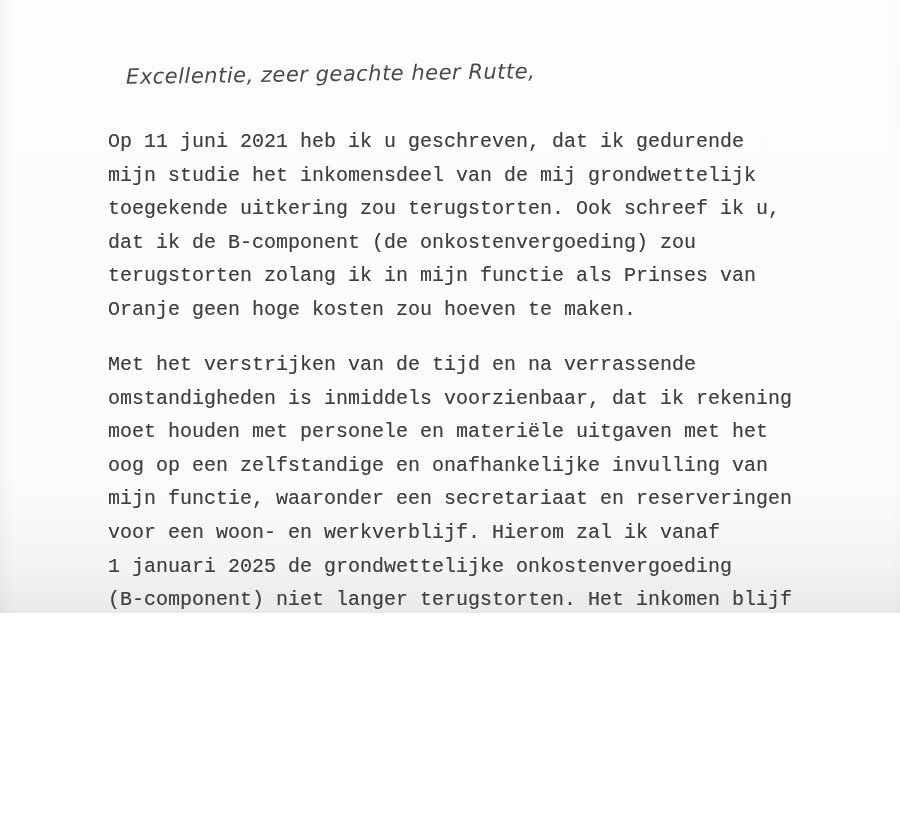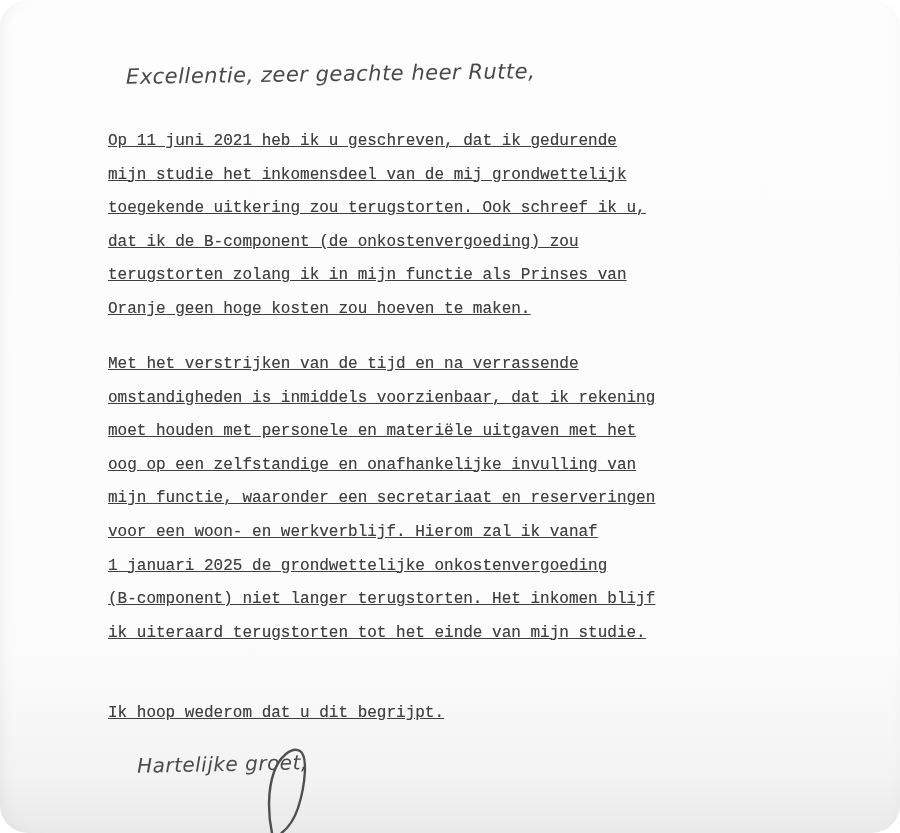--- a/index.html
+++ b/index.html
@@ -3,27 +3,26 @@
 <meta charset="utf-8">
 <style>
   html, body {
     margin: 0;
     padding: 0;
     background: #ffffff;
   }
   .page {
     position: relative;
     width: 900px;
-    height: 833px;
+    height: 613px;
     overflow: hidden;
     background: linear-gradient(180deg, #fdfdfd 0%, #fcfcfc 78%, #f3f3f3 93%, #e9e9e9 100%);
     box-shadow: inset 14px 0 18px -14px rgba(0,0,0,0.07),
                 inset -10px 0 16px -14px rgba(0,0,0,0.05);
     font-family: "Liberation Mono", "DejaVu Sans Mono", monospace;
-    border-radius: 28px;
   }
   .handwriting {
     position: absolute;
     font-family: "DejaVu Sans", sans-serif;
     font-style: italic;
     color: #4a4a4a;
     white-space: nowrap;
   }
   .salutation {
     left: 126px;
@@ -36,26 +35,25 @@
     left: 137px;
     top: 752px;
     font-size: 20px;
     letter-spacing: 0.5px;
     transform: rotate(-1.2deg);
   }
   .typed {
     position: absolute;
     left: 108px;
     width: 720px;
-    font-size: 16px;
+    font-size: 20px;
     line-height: 33.6px;
     color: #3f3f3f;
     white-space: pre-line;
     text-shadow: 0 0 0.6px rgba(63,63,63,0.55);
-    text-decoration: underline;
   }
   .para-1 { top: 125px; }
   .para-2 { top: 348px; }
   .para-3 { top: 697px; }
   .signature-svg {
     position: absolute;
     left: 248px;
     top: 740px;
     width: 90px;
     height: 93px;

